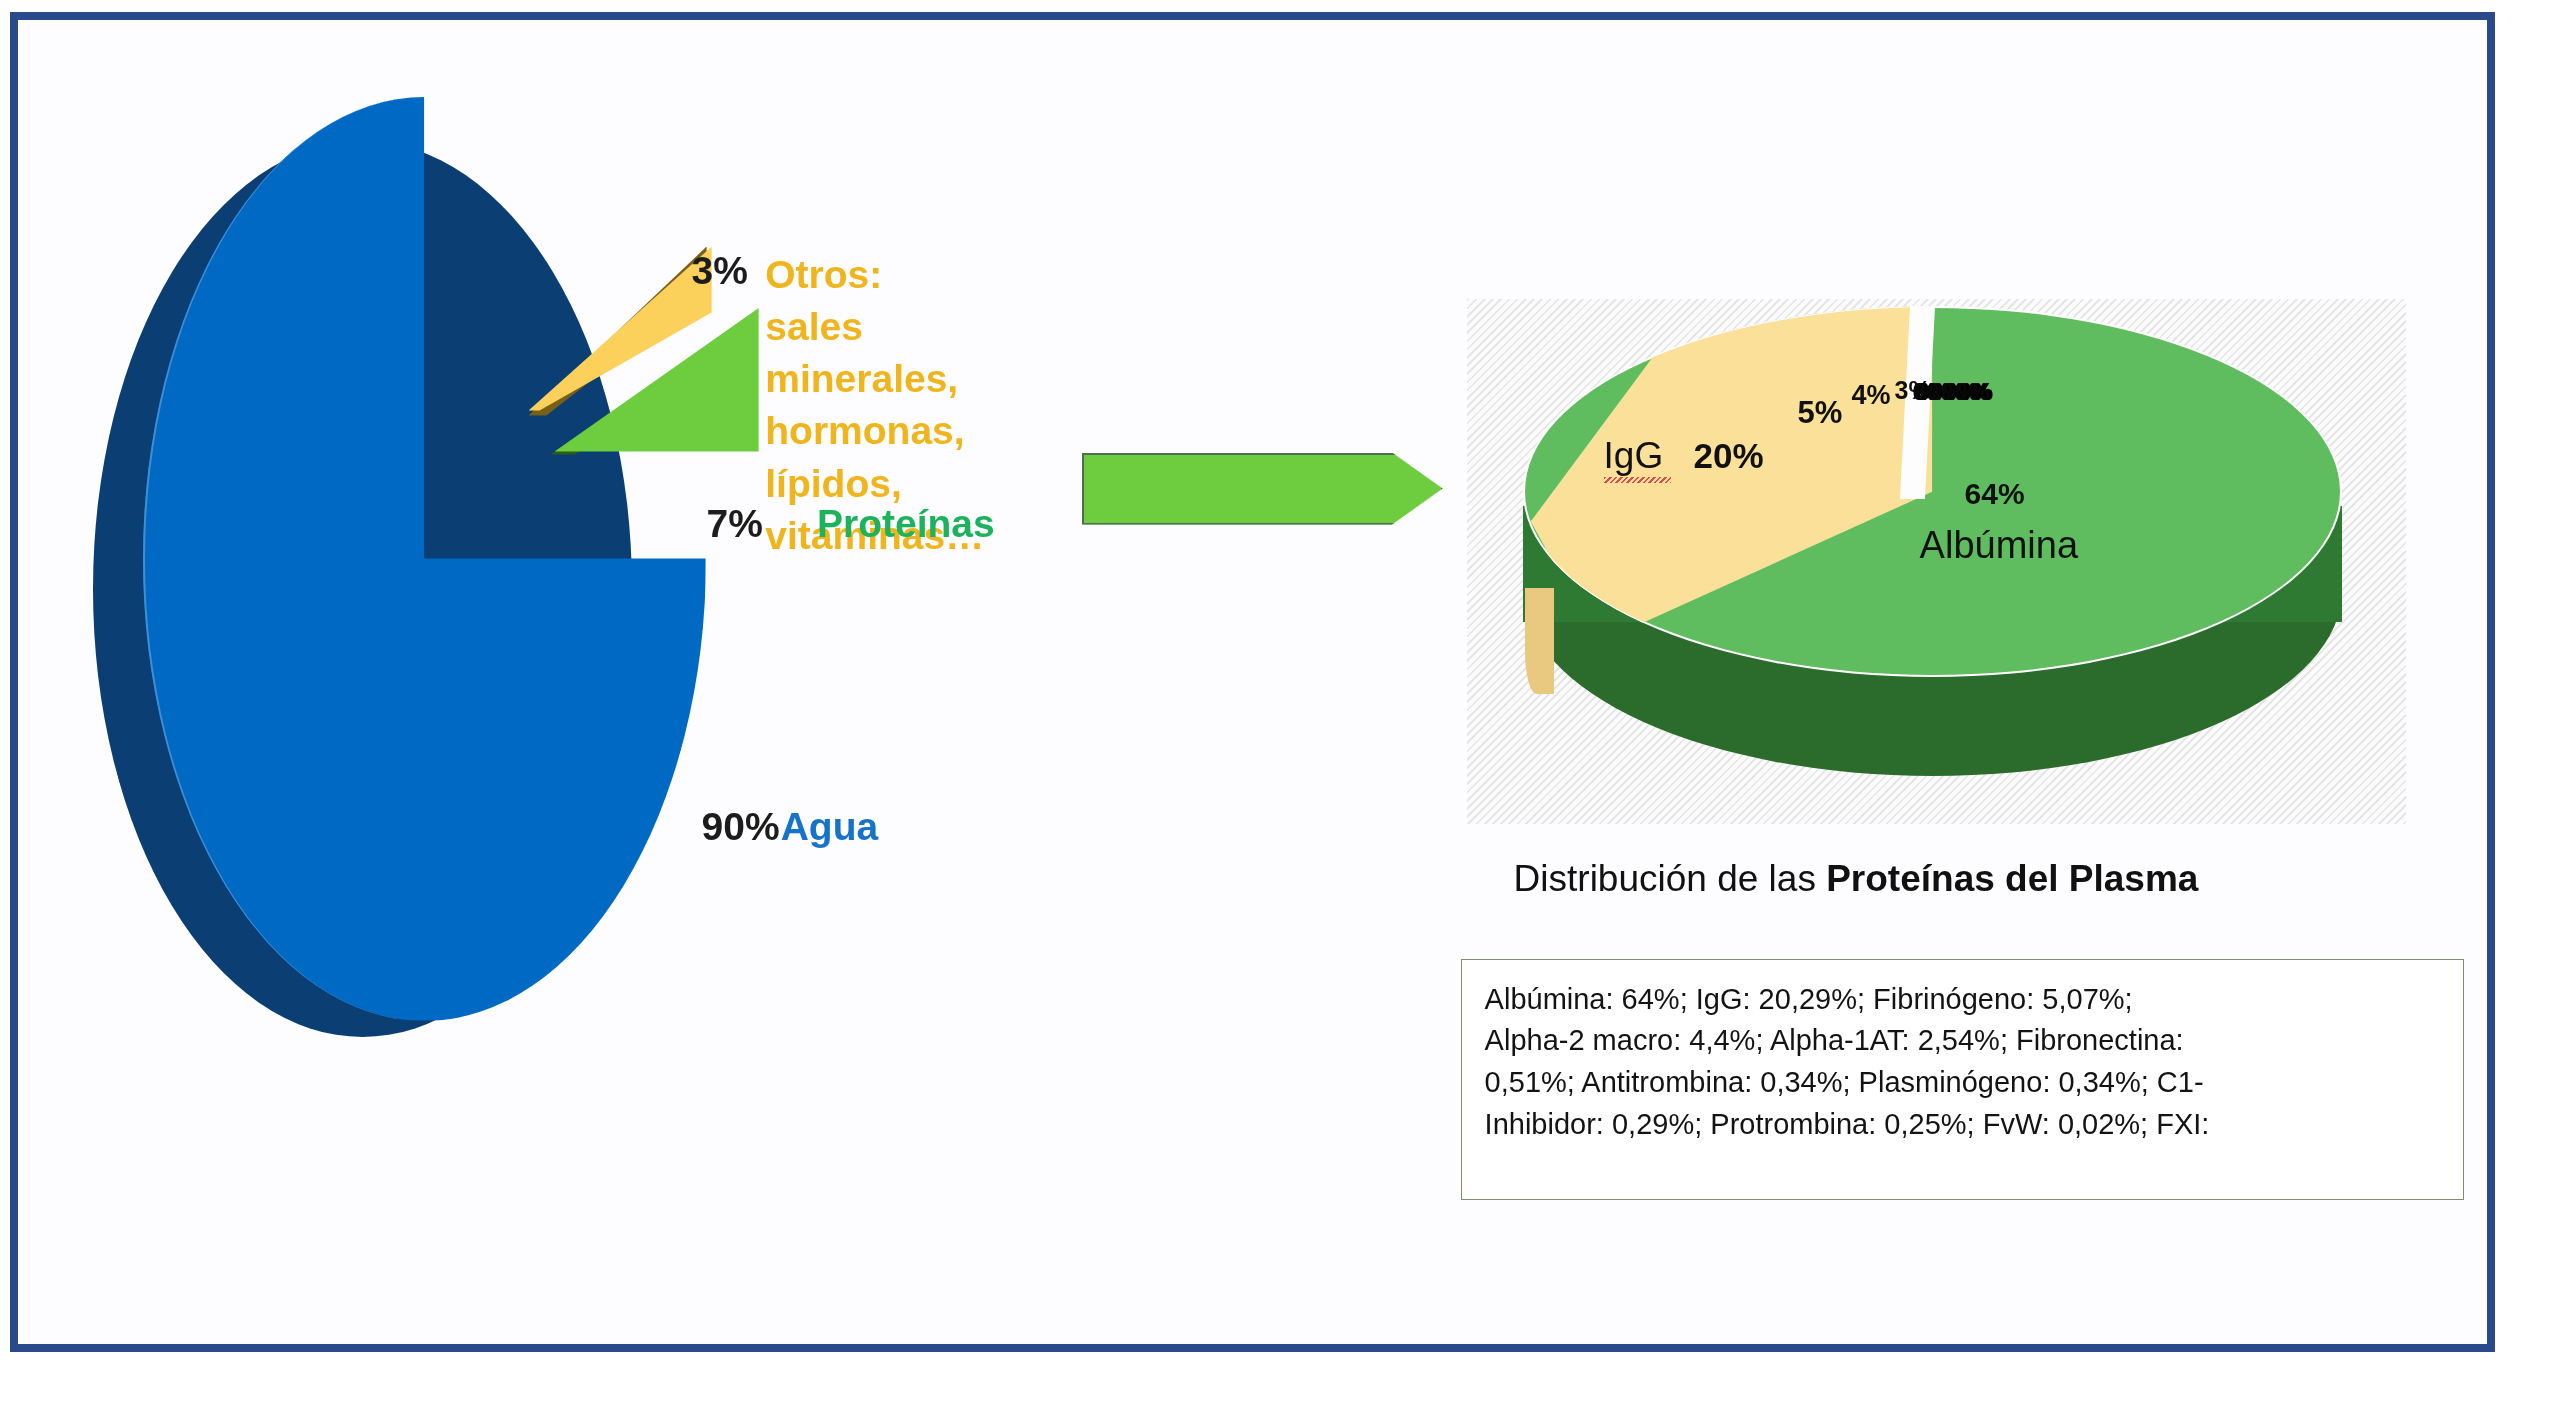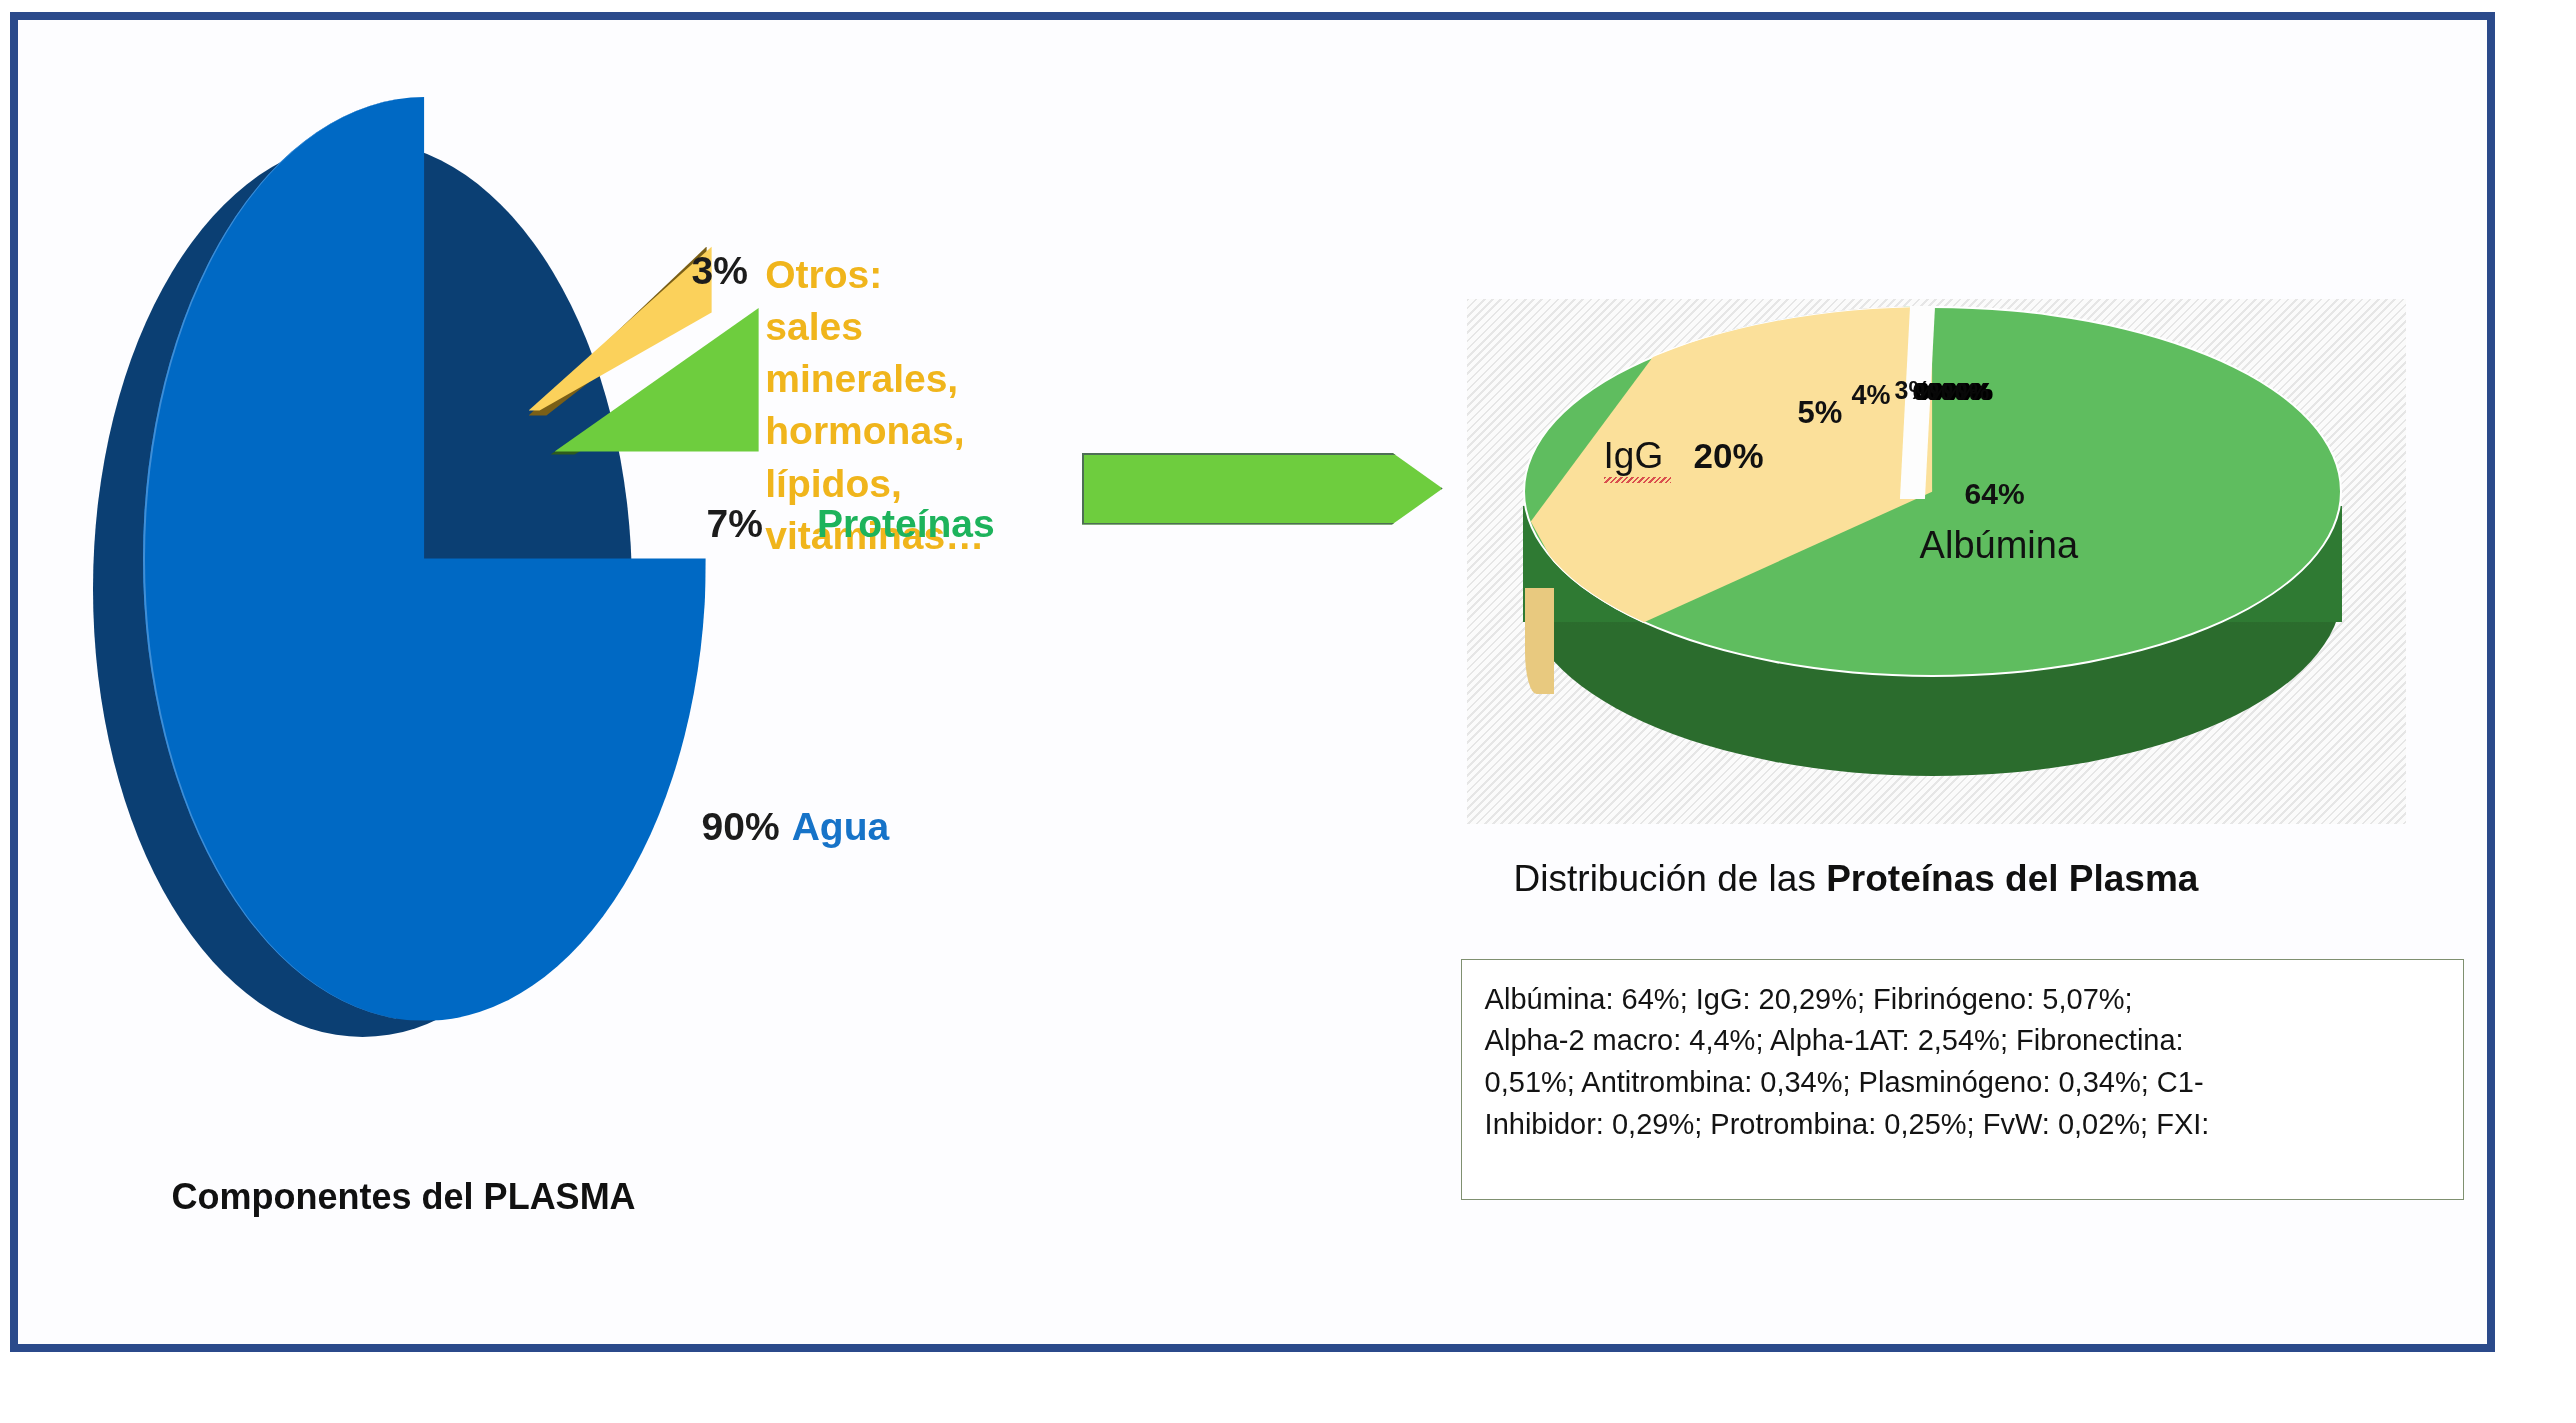--- a/index.html
+++ b/index.html
@@ -99,21 +99,21 @@
   #lbl-proteinas {
     position: absolute;
     left: 631px; top: 424px;
     display: flex; align-items: center; gap: 19px;
   }
   #lbl-proteinas .pct { font-size: 39px; font-weight: bold; color: #1c1c1c; }
   #lbl-proteinas .txt { font-size: 39px; font-weight: bold; color: #1db35c; margin-left: 35px; }
   #lbl-agua {
     position: absolute;
     left: 626px; top: 727px;
-    display: flex; align-items: center; gap: 12px;
+    display: flex; align-items: center; gap: 1px;
   }
   #lbl-agua .pct { font-size: 39px; font-weight: bold; color: #1c1c1c; }
   #lbl-agua .txt { font-size: 39px; font-weight: bold; color: #1673c8; }
   #cap-left {
     position: absolute;
     left: 96px; top: 1098px;
     font-size: 36px; font-weight: bold; color: #111;
   }
 
   
@@ -280,21 +280,20 @@
       <div id="lbl-proteinas">
         <span class="pct">7%</span>
         <span class="txt">Proteínas</span>
       </div>
 
       <div id="lbl-agua">
         <span class="pct">90%</span>
         <span class="txt">Agua</span>
       </div>
 
-      <div id="cap-left">Componentes del PLASMA</div>
     </div>
 
     <div id="arrow"></div>
 
     <div id="right-chart">
       <div class="pie-r-side"></div>
       <div class="pie-r-side-fill"></div>
       <div class="pie-r-top"></div>
       <div class="slice slice-thin3"></div>
       <div class="slice slice-thin2"></div>

